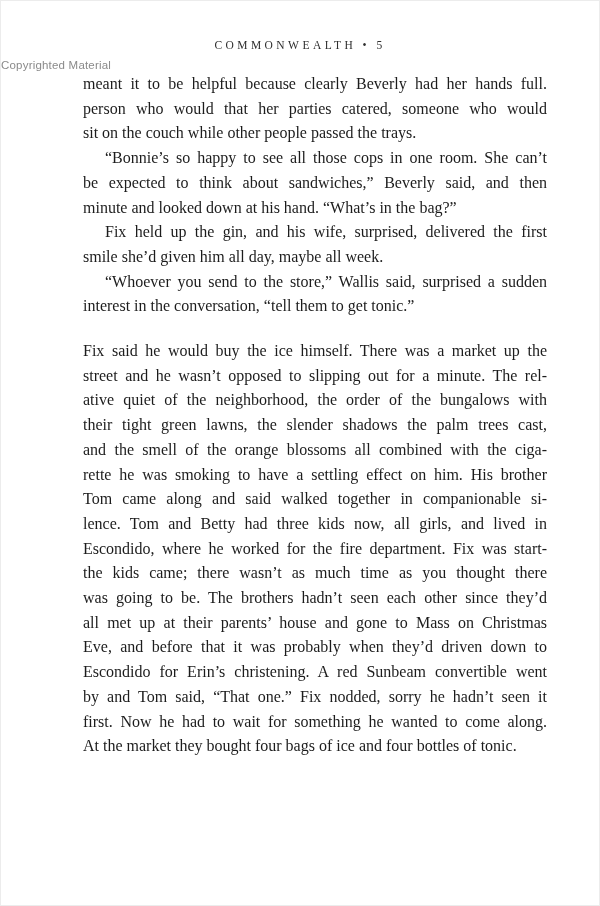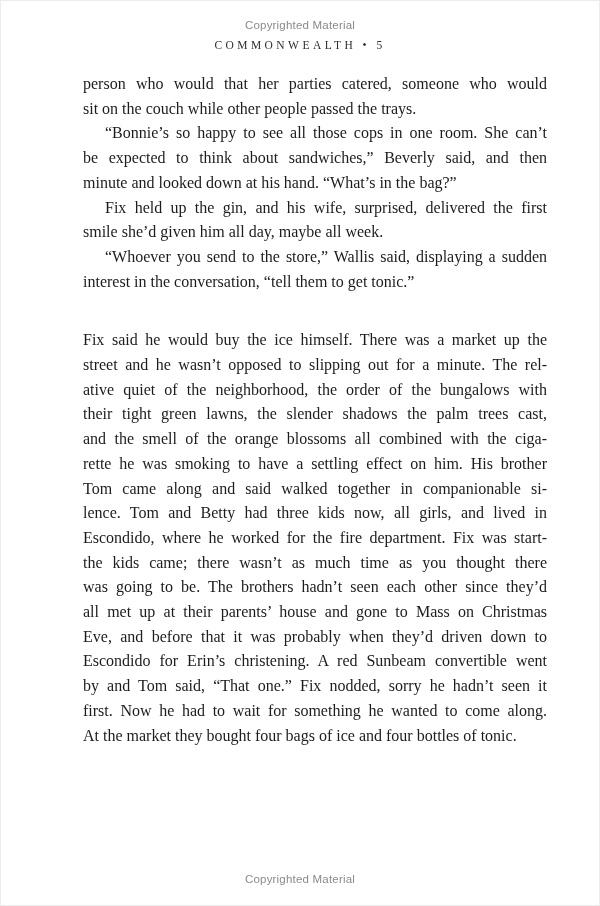--- a/index.html
+++ b/index.html
@@ -15,25 +15,25 @@
     box-sizing: border-box;
     border: 1px solid #ececec;
     overflow: hidden;
     font-family: "Liberation Serif", "DejaVu Serif", serif;
     color: #1c1c1c;
   }
   .copyright {
     position: absolute;
     left: 0;
     right: 0;
-    text-align: center;
     font-family: "Liberation Sans", "DejaVu Sans", sans-serif;
     font-size: 11.5px;
     color: #8a8a8a;
     letter-spacing: 0.2px;
+    margin-top: 40px;
   }
   .copyright.top { top: 18px; }
   .copyright.bottom { top: 872px; }
   .running-header {
     position: absolute;
     top: 38px;
     left: 0;
     right: 0;
     text-align: center;
     font-family: Liberation Serif, serif;
@@ -44,21 +44,21 @@
   .body-text {
     position: absolute;
     top: 71px;
     left: 82px;
     width: 464px;
     font-size: 16px;
     line-height: 24.7px;
     color: #1c1c1c;
   }
   .para { margin: 0; }
-  .para.space-before { margin-top: 34px; }
+  .para.space-before { margin-top: 20px; }
   .line {
     text-align: justify;
     text-align-last: justify;
     white-space: normal;
   }
   .line.last {
     text-align-last: left;
   }
   .para.indent .line:first-child {
     text-indent: 22px;
@@ -69,34 +69,35 @@
 
 <div class="book-page">
   <div class="copyright top">Copyrighted Material</div>
 
   <div class="running-header">
     <span>COMMONWEALTH • 5</span>
   </div>
 
   <div class="body-text">
       <div class="para">
+        <div class="line">meant it to be helpful because clearly Beverly had her hands full.</div>
         <div class="line">person who would that her parties catered, someone who would</div>
         <div class="line last">sit on the couch while other people passed the trays.</div>
       </div>
       <div class="para indent">
         <div class="line">“Bonnie’s so happy to see all those cops in one room. She can’t</div>
         <div class="line">be expected to think about sandwiches,” Beverly said, and then</div>
         <div class="line last">minute and looked down at his hand. “What’s in the bag?”</div>
       </div>
       <div class="para indent">
         <div class="line">Fix held up the gin, and his wife, surprised, delivered the first</div>
         <div class="line last">smile she’d given him all day, maybe all week.</div>
       </div>
       <div class="para indent">
-        <div class="line">“Whoever you send to the store,” Wallis said, displaying a sudden</div>
+        <div class="line">“Whoever you send to the store,” Wallis said, surprised a sudden</div>
         <div class="line last">interest in the conversation, “tell them to get tonic.”</div>
       </div>
       <div class="para space-before">
         <div class="line">Fix said he would buy the ice himself. There was a market up the</div>
         <div class="line">street and he wasn’t opposed to slipping out for a minute. The rel-</div>
         <div class="line">ative quiet of the neighborhood, the order of the bungalows with</div>
         <div class="line">their tight green lawns, the slender shadows the palm trees cast,</div>
         <div class="line">and the smell of the orange blossoms all combined with the ciga-</div>
         <div class="line">rette he was smoking to have a settling effect on him. His brother</div>
         <div class="line">Tom came along and said walked together in companionable si-</div>

